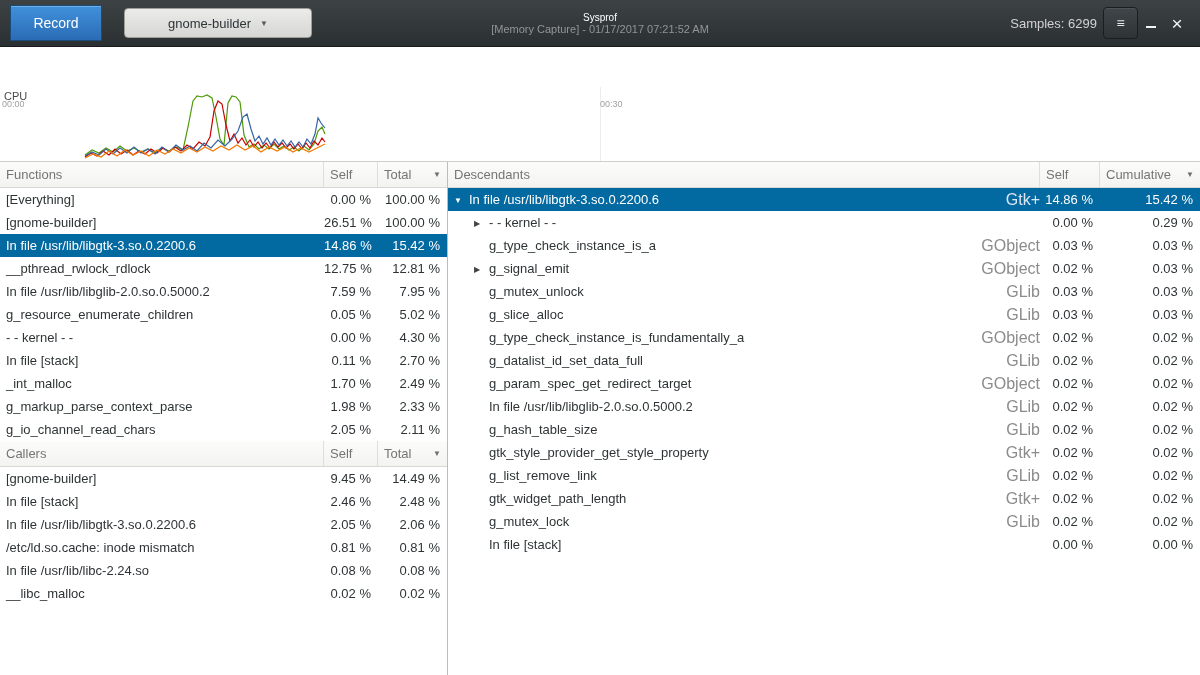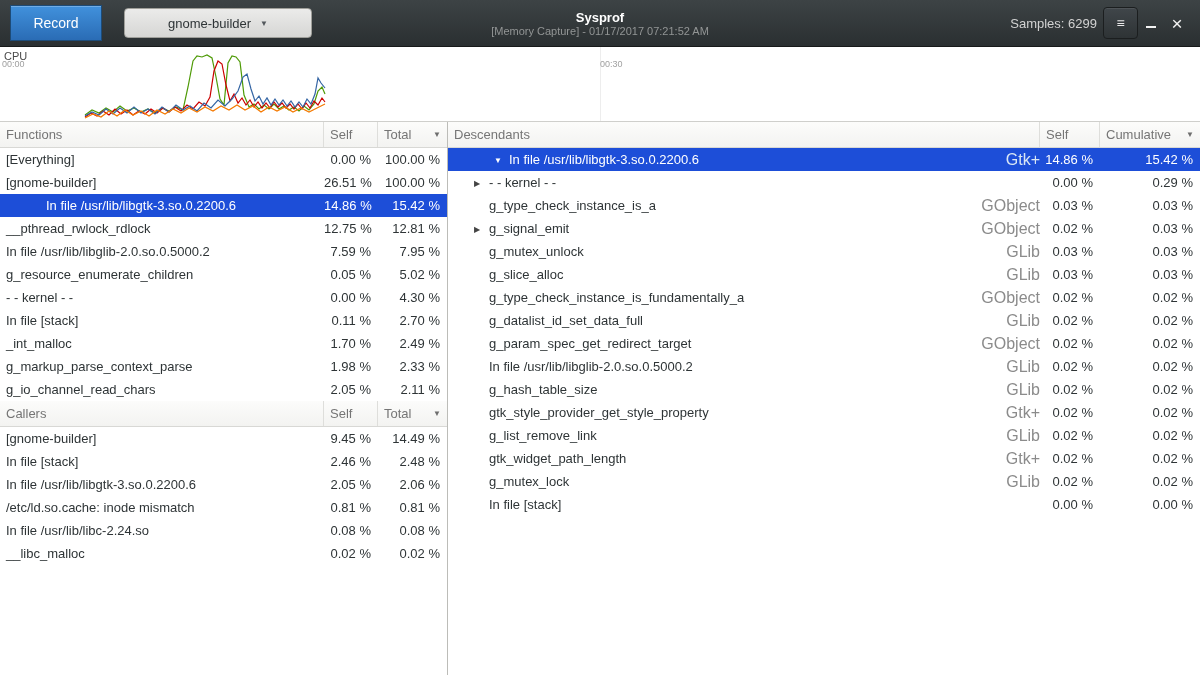--- a/index.html
+++ b/index.html
@@ -12,53 +12,53 @@
     border-bottom:1px solid #17191a; display:flex; align-items:center; padding:0 10px; position:relative; }
   .hb-left { display:flex; align-items:center; gap:22px; }
   .record-btn { width:92px; height:36px; background:linear-gradient(#4191dc,#2a6cb5);
     border:1px solid #1d4b77; border-radius:0; color:#fff; font-size:14px;
     font-family:"Liberation Sans",sans-serif; box-shadow:inset 0 1px 0 rgba(255,255,255,.25); cursor:pointer; }
   .process-select { display:flex; align-items:center; justify-content:center; gap:9px; width:188px; height:30px;
     background:linear-gradient(#ebebea,#d6d6d4); border:1px solid #9f9f9a; border-radius:4px;
     color:#2e3436; font-size:13px; font-family:"Liberation Sans",sans-serif; cursor:pointer; }
   .caret { font-size:8px; color:#53585c; }
   .hb-center { position:absolute; left:50%; transform:translateX(-50%); text-align:center; pointer-events:none; }
-  .hb-title { color:#fff; font-weight:bold; font-size:13px; }
+  .hb-title { color:#fff; font-weight:normal; font-size:10px; }
   .hb-subtitle { color:#929595; font-size:11px; margin-top:0; }
   .hb-right { margin-left:auto; display:flex; align-items:center; gap:0; }
   .samples { color:#d2d2d2; font-size:13px; margin-right:6px; }
   .menu-btn { width:35px; height:32px; background:linear-gradient(#40464a,#2e3335); border:1px solid #1b1e1f;
     border-radius:4px; color:#e9e9e9; font-size:14px; cursor:pointer; box-shadow:inset 0 1px 0 rgba(255,255,255,.08); }
   .win-btn { background:none; border:none; width:26px; height:30px; color:#f2f2f2; cursor:pointer;
     display:flex; align-items:center; justify-content:center; }
   .min-glyph { display:inline-block; width:10px; height:2px; background:#f2f2f2; margin-top:8px; }
   .close-glyph { font-size:19px; line-height:1; }
 
   
-  .cpu-graph { position:relative; height:75px; flex:none; background:#fff; border-bottom:1px solid #cfcfcc; }
+  .cpu-graph { position:relative; height:75px; flex:none; background:#fff; border-bottom:1px solid #cfcfcc;margin-top:40px; }
   .cpu-graph svg { position:absolute; left:0; top:0; width:1200px; height:74px; }
   .cpu-label { position:absolute; top:3px; left:4px; font-size:11px; color:#4a4a4a; }
   .tick-0 { position:absolute; top:12px; left:2px; font-size:9px; color:#a0a0a0; }
   .tick-30 { position:absolute; top:12px; left:600px; font-size:9px; color:#a0a0a0; }
   .centerline { position:absolute; top:0; bottom:0; left:600px; width:1px; background:rgba(0,0,0,0.07); }
 
   
   .main { flex:1; display:flex; min-height:0; }
   .left-panel { width:448px; flex:none; border-right:1px solid #bcbcb8; display:flex; flex-direction:column; background:#fff; }
   .right-panel { flex:1; display:flex; flex-direction:column; background:#fff; }
   .thead { display:flex; height:26px; flex:none; background:linear-gradient(#fcfcfb,#f3f3f1);
     border-bottom:1px solid #d8d8d5; }
   .th { display:flex; align-items:center; padding:0 6px; font-size:13px; color:#757575;
     border-right:1px solid #dededb; cursor:pointer; }
   .th:last-child { border-right:none; }
   .th-name { flex:1; min-width:0; }
   .sort-arrow { margin-left:auto; font-size:8px; color:#6e6e6e; padding-left:4px; }
   .tbody { overflow:hidden; }
   .trow { display:flex; height:23px; align-items:center; font-size:13px; color:#2e3436; cursor:default; white-space:nowrap; }
-  .trow.selected { background:#1d4ed8; color:#fff;padding-left:40px; }
+  .trow.selected { background:#0369a1; color:#fff; }
   .c-name { flex:1; min-width:0; padding-left:6px; overflow:hidden; text-overflow:ellipsis; }
   .c-name.depth1 { padding-left:26px; }
   .c-cat { width:70px; flex:none; text-align:right; color:#8b8b8b; font-size:16px; }
   .trow.selected .c-cat { color:#d9e6f4; }
   .c-self, .c-total { flex:none; text-align:right; padding-right:7px; }
   .ltable .c-self { width:54px; } .ltable .th-self { width:54px; }
   .ltable .c-total { width:69px; } .ltable .th-total { width:69px; }
   .dtable .c-self { width:60px; } .dtable .th-self { width:60px; }
   .dtable .c-total { width:100px; } .dtable .th-total { width:100px; }
   .expander { display:inline-block; width:15px; flex:none; font-size:8px; color:#444; vertical-align:1px; }

